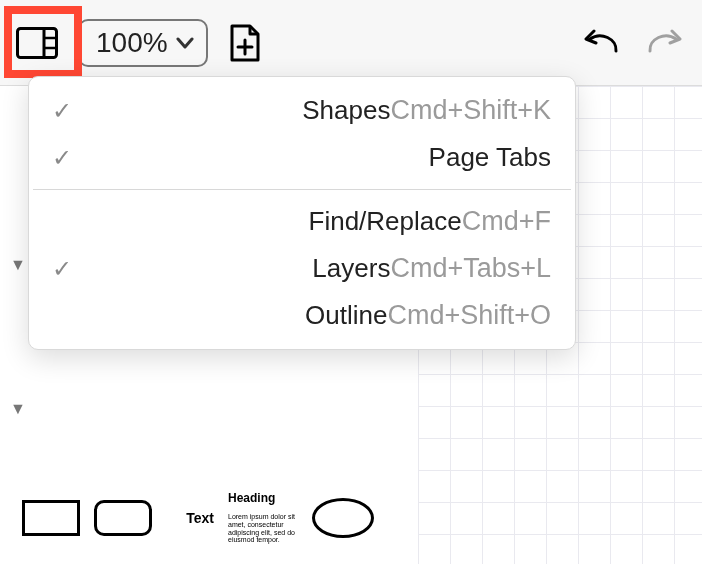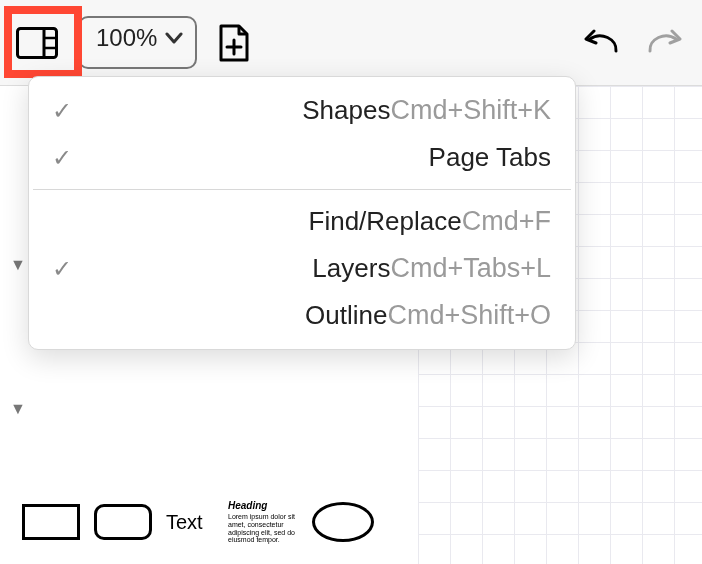--- a/index.html
+++ b/index.html
@@ -41,22 +41,22 @@
     .panel-toggle svg { width: 42px; height: 32px; }
     .newfile svg { width: 34px; height: 38px; }
     .undo svg, .redo svg { width: 40px; height: 28px; }
     .redo svg { opacity: 0.35; }
     .zoom-select {
       display: flex;
       align-items: center;
       gap: 8px;
       border: 2px solid #777;
       border-radius: 10px;
-      padding: 6px 12px 15px 16px;
-      font-size: 24px;
+      padding: 6px 12px 6px 16px;
+      font-size: 28px;
       color: #222;
       cursor: pointer;
       background: #f7f7f7;
     }
     .zoom-select .chev { width: 18px; height: 14px; }
 
     .spacer { flex: 1; }
 
     
     .workarea {
@@ -99,29 +99,29 @@
       align-items: center;
       gap: 14px;
     }
     .shape-rect {
       width: 58px; height: 36px; border: 3px solid #000;
     }
     .shape-rounded {
       width: 58px; height: 36px; border: 3px solid #000; border-radius: 10px;
     }
     .shape-text {
-      font-size: 20px; font-weight: 400; color: #000; width: 48px; text-align: left;
+      font-size: 14px; font-weight: 700; color: #000; width: 48px; text-align: right;
     }
     .shape-heading {
       width: 70px;
       font-size: 7px;
       color: #000;
       line-height: 1.1;
     }
-    .shape-heading b { font-size: 10px; display: block; margin-bottom: 2px; font-style: italic; }
+    .shape-heading b { font-size: 12px; display: block; margin-bottom: 8px; }
     .shape-ellipse {
       width: 62px; height: 40px; border: 3px solid #000; border-radius: 50%;
     }
 
     
     .menu {
       position: absolute;
       left: 28px;
       top: 76px;
       width: 548px;

